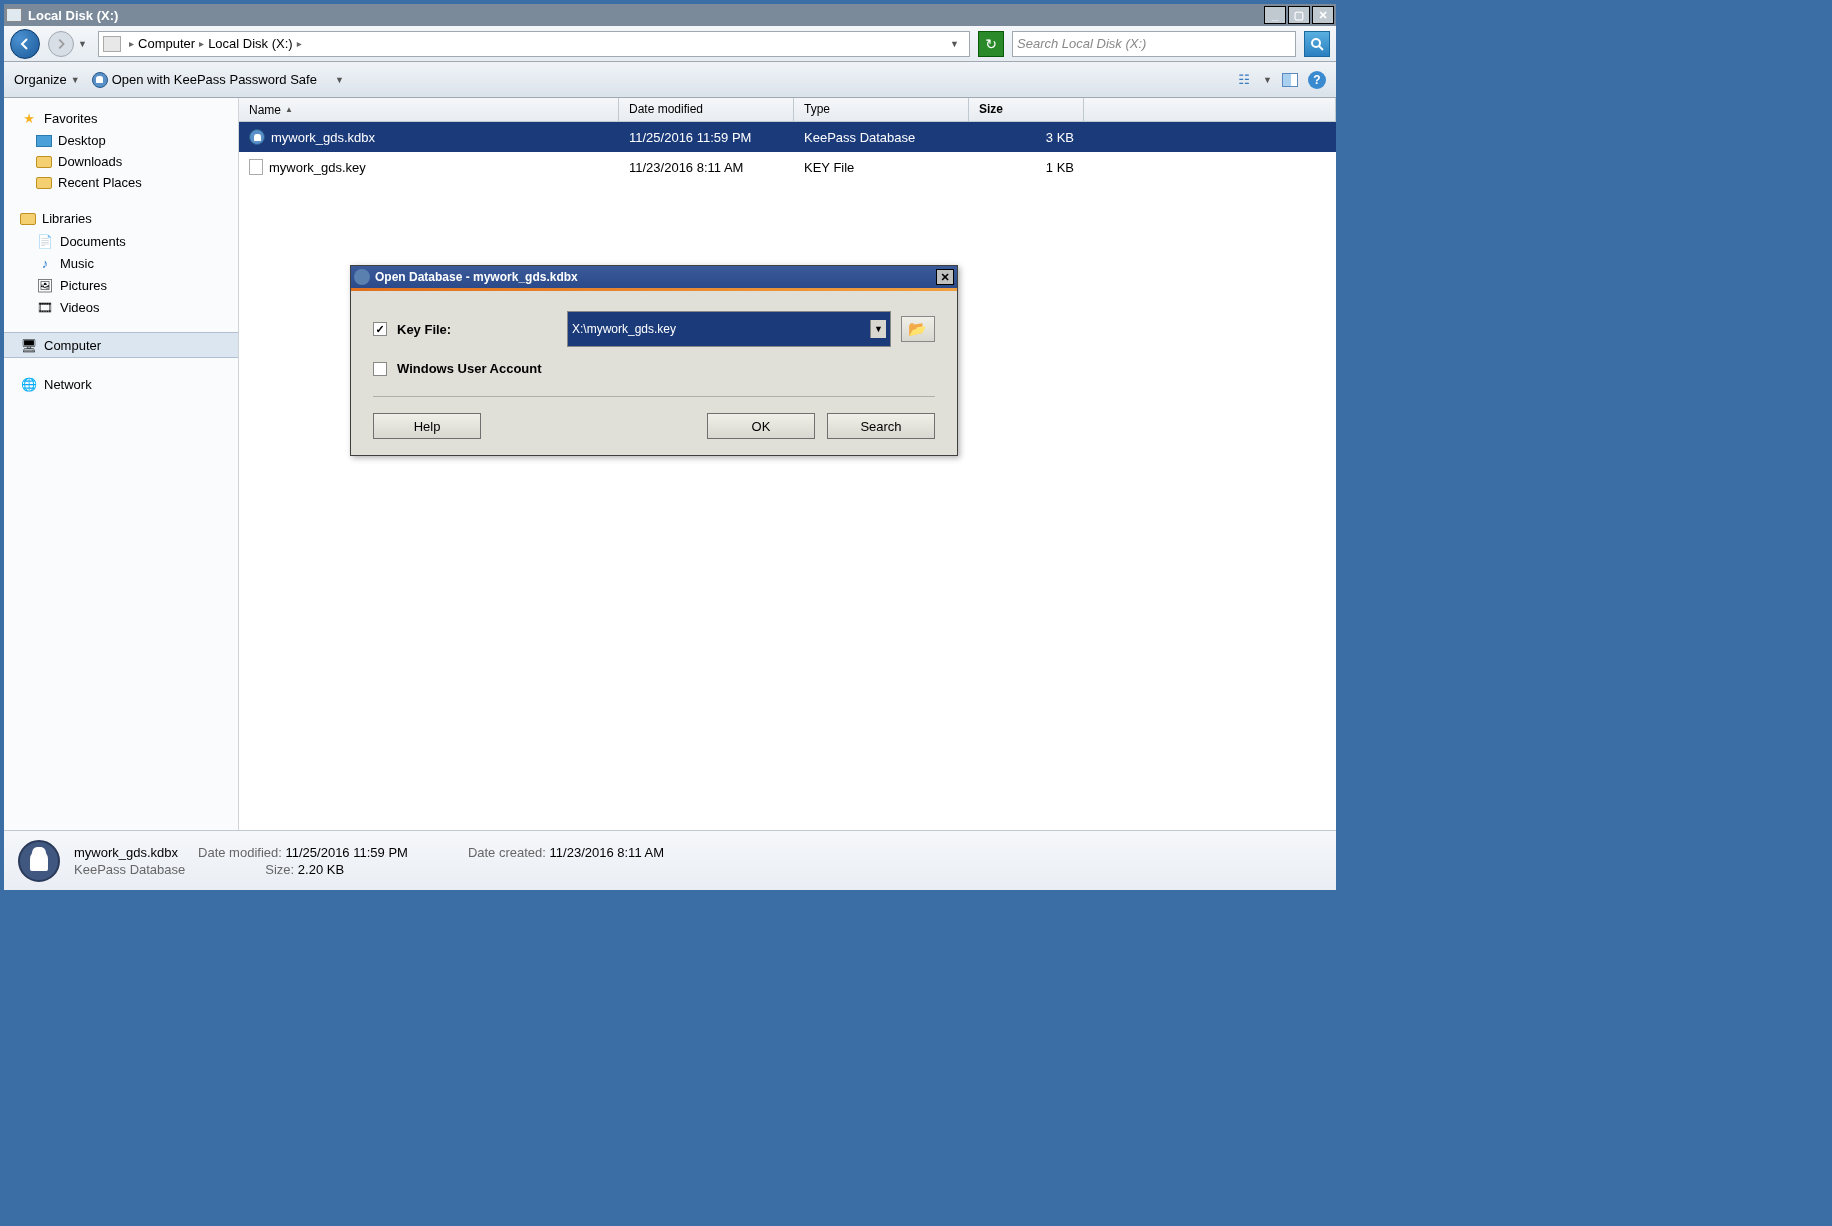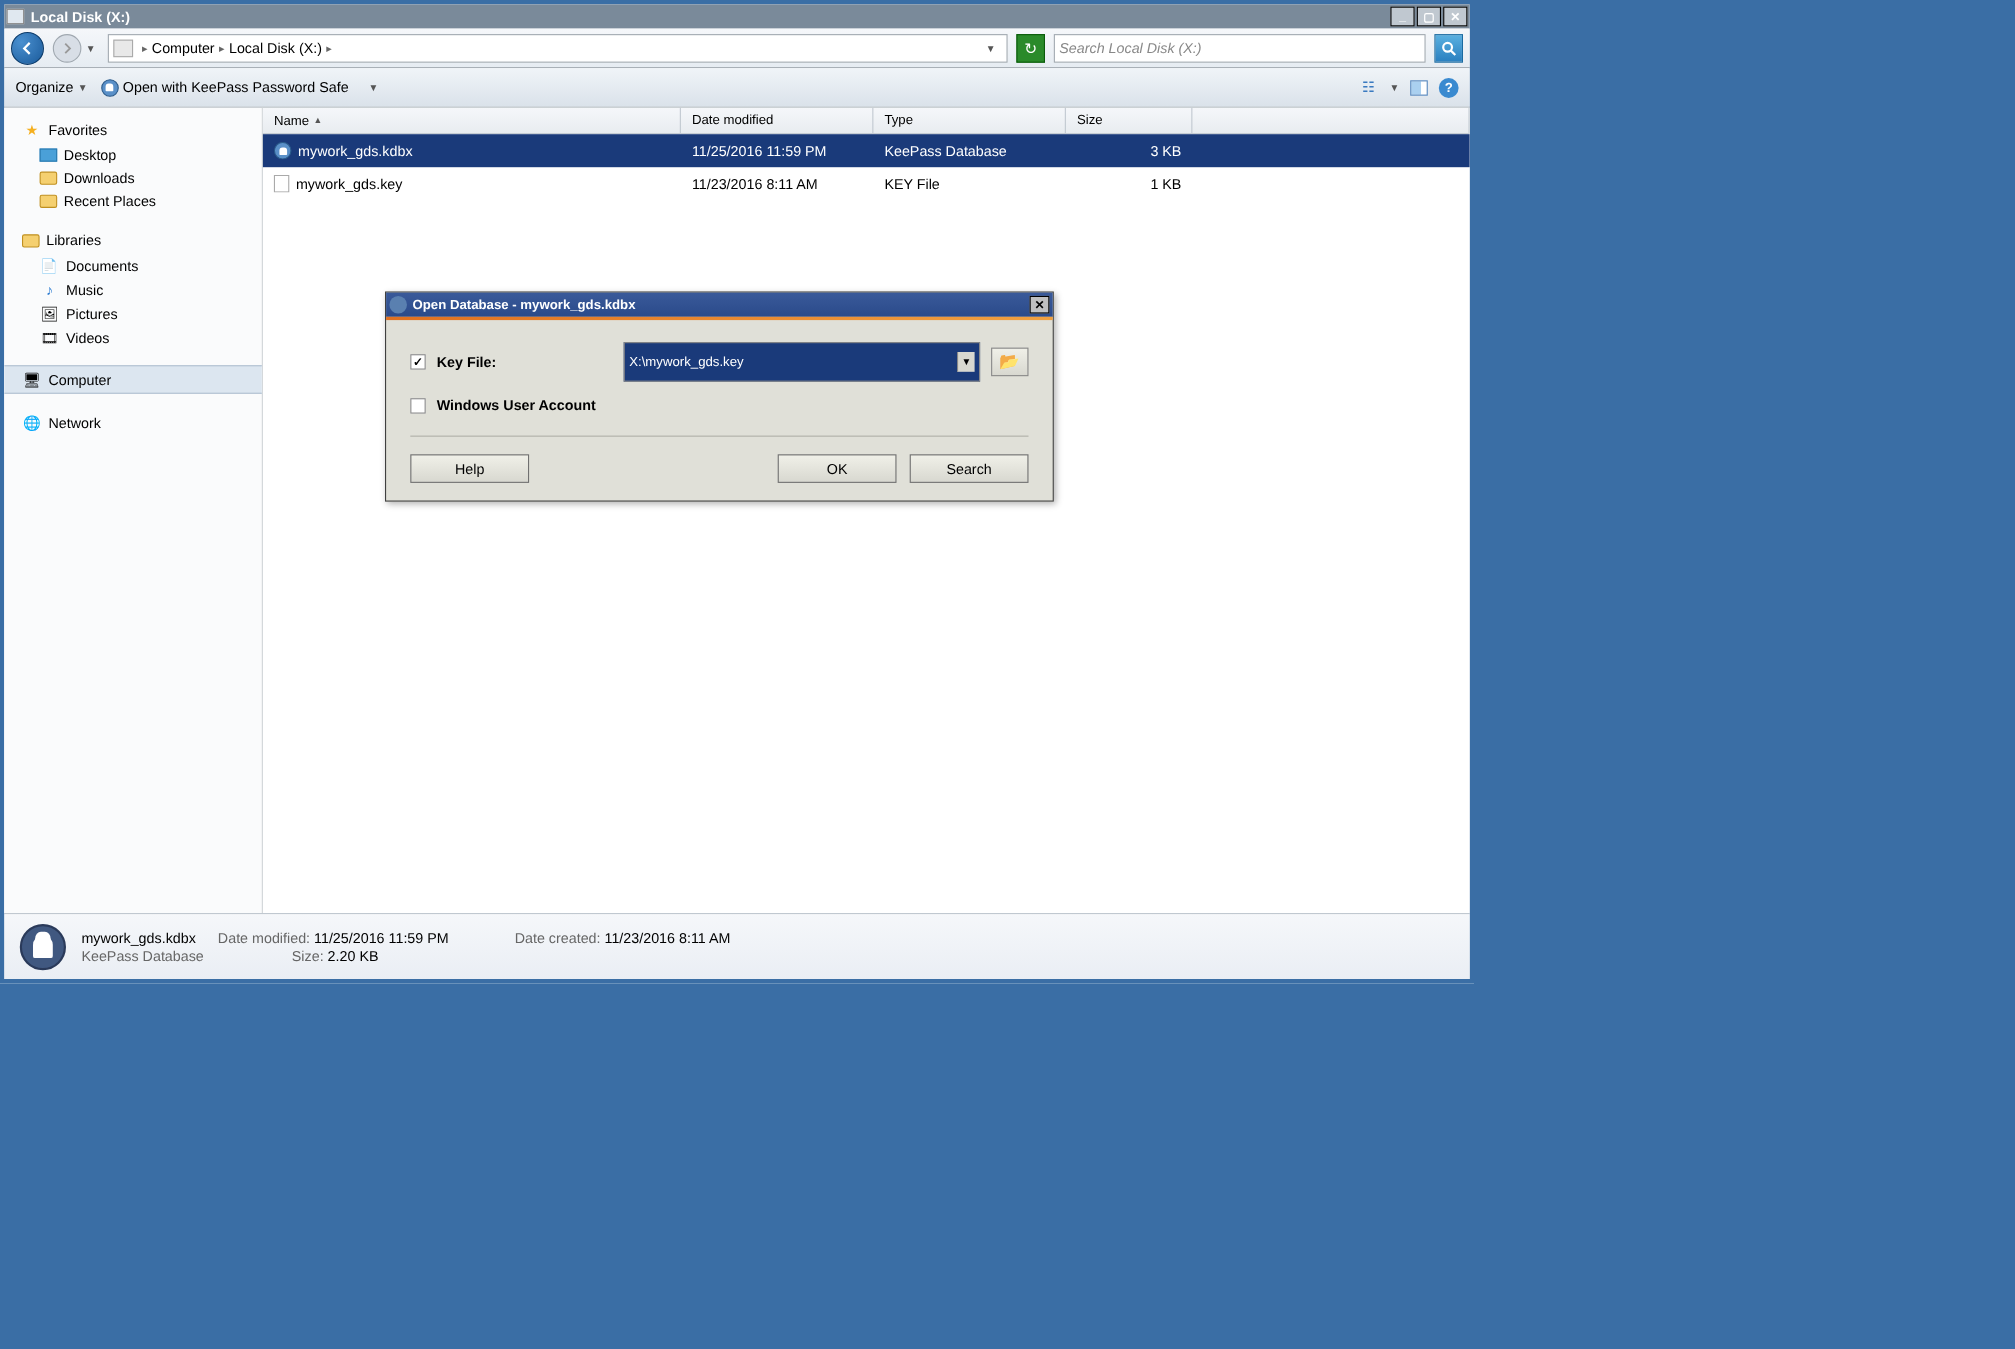--- a/index.html
+++ b/index.html
@@ -16,21 +16,21 @@
 
 .navbar { height: 36px; background: linear-gradient(#f5f7fa, #e6ecf2); border-bottom: 1px solid #a0a8b0; display: flex; align-items: center; padding: 0 6px; gap: 8px; }
 .nav-back { width: 30px; height: 30px; border-radius: 50%; background: radial-gradient(circle at 30% 30%, #4a90d0, #1a5a9a); border: 1px solid #0a3a6a; display: flex; align-items: center; justify-content: center; color: #fff; cursor: pointer; }
 .nav-fwd { width: 26px; height: 26px; border-radius: 50%; background: #d8dee6; border: 1px solid #a0a8b0; display: flex; align-items: center; justify-content: center; color: #888; }
 .nav-arrow-down { width: 12px; color: #555; font-size: 10px; margin-left: -4px; }
 .breadcrumb { flex: 1; height: 26px; background: #fff; border: 1px solid #a0a8b0; display: flex; align-items: center; padding: 0 4px; font-size: 13px; }
 .bc-icon { width: 18px; height: 16px; background: #e8e8e8; border: 1px solid #aaa; margin-right: 4px; }
 .bc-sep { margin: 0 4px; color: #666; font-size: 10px; }
 .bc-drop { margin-left: auto; color: #555; font-size: 10px; padding: 0 6px; }
 .refresh-btn { width: 26px; height: 26px; background: #2a8a2a; border: 1px solid #0a5a0a; display: flex; align-items: center; justify-content: center; color: #fff; font-size: 14px; cursor: pointer; }
-.search-box { width: 338px; height: 26px; background: #fff; border: 1px solid #a0a8b0; display: flex; align-items: center; padding: 0 4px; font-size: 13px; color: #888; }
+.search-box { width: 284px; height: 26px; background: #fff; border: 1px solid #a0a8b0; display: flex; align-items: center; padding: 0 4px; font-size: 13px; color: #888; }
 .search-btn { width: 26px; height: 26px; background: linear-gradient(#5ab0e0, #2a80c0); border: 1px solid #1a6aa0; display: flex; align-items: center; justify-content: center; color: #fff; cursor: pointer; }
 
 
 .toolbar { height: 36px; background: linear-gradient(#f0f4f8, #dae2ea); border-bottom: 1px solid #a0a8b0; display: flex; align-items: center; padding: 0 10px; gap: 12px; font-size: 13px; justify-content: center; }
 .toolbar-item { display: flex; align-items: center; gap: 4px; cursor: pointer; }
 .toolbar-right { margin-left: auto; display: flex; align-items: center; gap: 10px; }
 .tb-icon { width: 18px; height: 18px; display: inline-flex; align-items: center; justify-content: center; }
 .lock-icon-sm { width: 16px; height: 16px; border-radius: 50%; background: #5a90c8; border: 1px solid #2a5a8a; display: flex; align-items: center; justify-content: center; }
 .lock-icon-sm::after { content: ""; width: 7px; height: 7px; background: #fff; border-radius: 40% 40% 10% 10%; }
 
@@ -44,21 +44,21 @@
 .star-icon { color: #f5b020; }
 .folder-icon { width: 16px; height: 12px; background: #f5d070; border: 1px solid #c09020; border-radius: 2px; }
 
 
 .file-area { flex: 1; display: flex; flex-direction: column; }
 .file-header { height: 24px; background: linear-gradient(#f5f7fa, #e8ecf0); border-bottom: 1px solid #c0c8d0; display: flex; font-size: 12px; }
 .fh-col { padding: 4px 10px; border-right: 1px solid #c0c8d0; white-space: nowrap; overflow: hidden; }
 .fh-name { width: 380px; display: flex; align-items: center; gap: 4px; }
 .fh-date { width: 175px; }
 .fh-type { width: 175px; }
-.fh-size { width: 115px; }
+.fh-size { width: 115px; font-weight: bold; }
 .fh-spacer { flex: 1; }
 .file-rows { flex: 1; }
 .file-row { height: 30px; display: flex; align-items: center; font-size: 13px; }
 .file-row.selected { background: #1a3a7a; color: #fff; }
 .fr-col { padding: 0 10px; white-space: nowrap; overflow: hidden; }
 .fr-name { width: 380px; display: flex; align-items: center; gap: 6px; }
 .fr-date { width: 175px; }
 .fr-type { width: 175px; }
 .fr-size { width: 115px; text-align: right; }
 .fr-icon { width: 18px; height: 18px; display: inline-block; }

